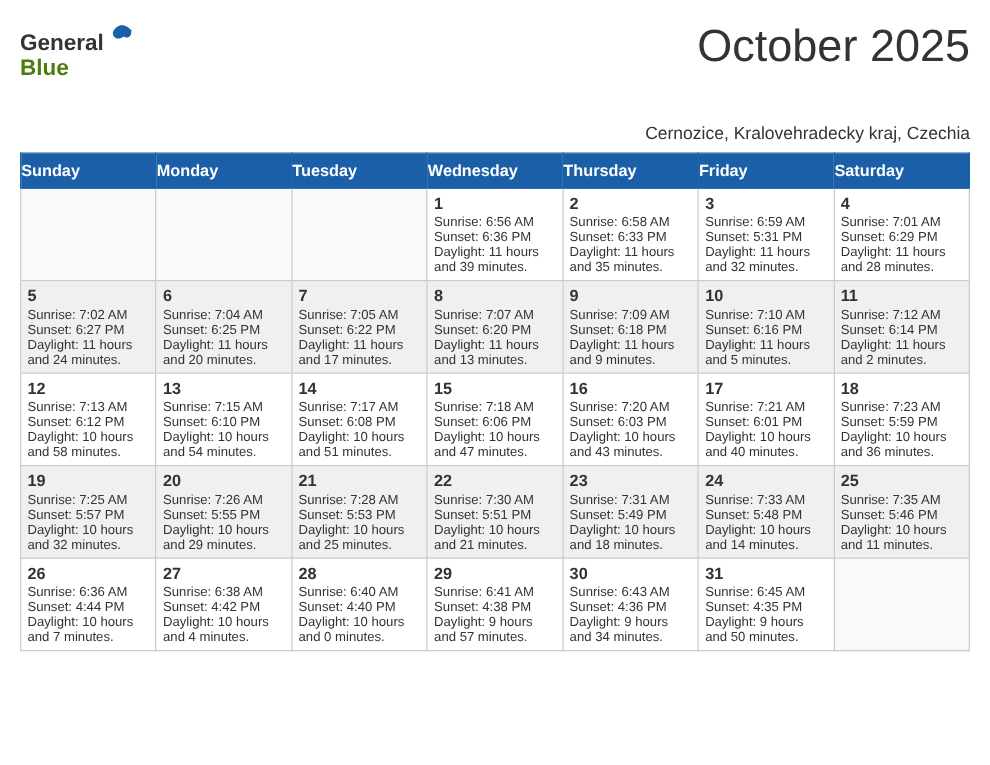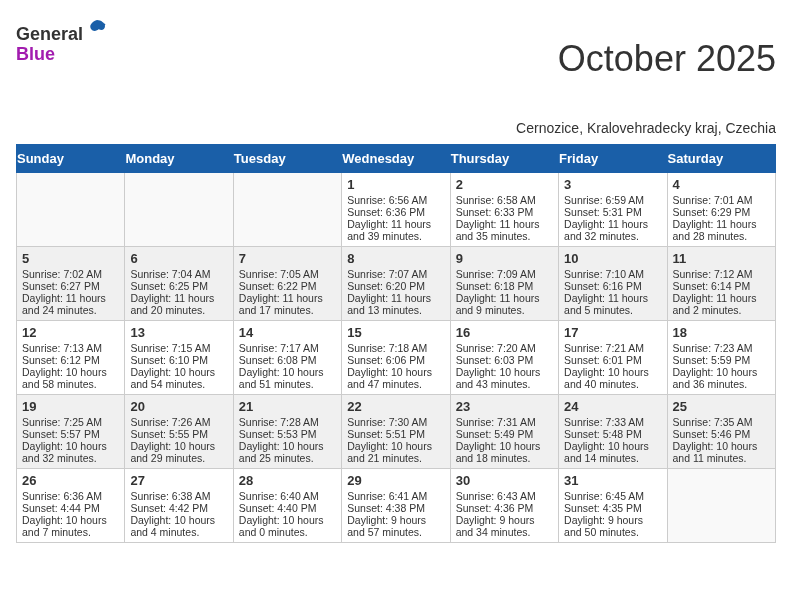--- a/index.html
+++ b/index.html
@@ -19,34 +19,33 @@
     .logo {
       display: flex;
       align-items: flex-end;
     }
     .logo-text {
       font-size: 18px;
       font-weight: bold;
       line-height: 1.1;
     }
     .logo-general { color: #333; }
-    .logo-blue { color: #a21caf; }
+    .logo-blue { color: #4d7c0f; }
     .logo-icon {
       width: 24px;
       height: 24px;
       margin-left: 2px;
     }
     .title-area {
       text-align: right;
     }
     .month-title {
       font-size: 36px;
       color: #333;
       font-weight: normal;
-      margin-top: 22px;
     }
     .subtitle {
       font-size: 14px;
       color: #333;
       margin-top: 40px;
     }
     .calendar {
       width: 100%;
       border-collapse: collapse;
       border: 1px solid #ccc;

